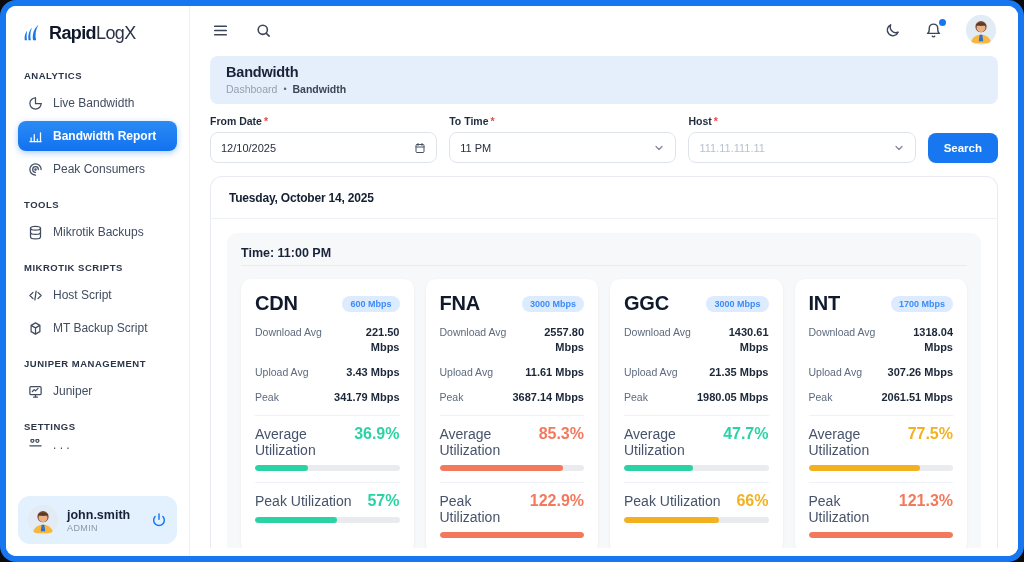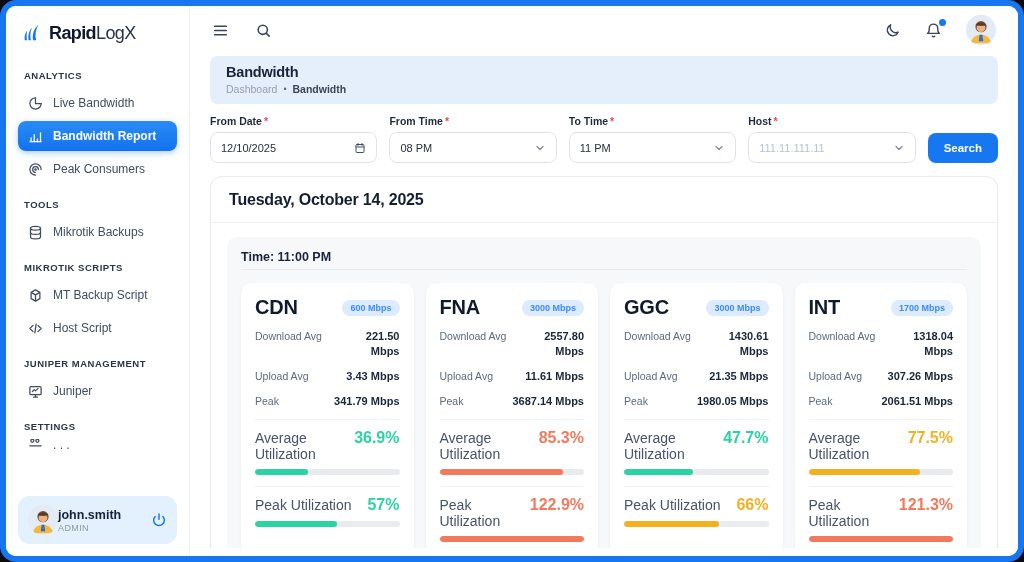--- a/index.html
+++ b/index.html
@@ -12,21 +12,21 @@
   .logo svg { width:22px; height:22px; }
   .logo-text { font-size:18px; letter-spacing:-0.6px; color:#10182b; }
   .logo-text .b { font-weight:800; }
   .logo-text .m { font-weight:400; color:#2a3246; }
   .logo-text .x { font-weight:500; color:#2a3246; }
   .section-label { font-size:9.5px; font-weight:800; letter-spacing:.5px; color:#2b3547; margin:12px 6px 7px; }
   .nav-item { display:flex; align-items:center; gap:10px; height:30px; padding:0 10px; border-radius:8px; color:#414c60; font-size:12px; font-weight:500; margin-bottom:3px; cursor:pointer; }
   .nav-item svg { width:15px; height:15px; flex:0 0 auto; }
   .nav-item.active { background:linear-gradient(180deg,#2a8bf5,#1272ef); color:#fff; font-weight:600; box-shadow:0 2px 6px rgba(22,119,240,.35); }
   .nav-item.clipped { height:11px; overflow:hidden; margin-bottom:0; }
-  .user-card { margin-top:auto; background:#e3f0fd; border-radius:12px; padding:9px 10px; display:flex; align-items:center; cursor:pointer; }
+  .user-card { margin-top:auto; background:#e3f0fd; border-radius:12px; padding:9px 10px; display:flex; align-items:center; gap:9px; cursor:pointer; }
   .avatar { width:30px; height:30px; border-radius:50%; overflow:hidden; flex:0 0 auto; background:#dfeaf3; }
   .avatar svg { width:100%; height:100%; display:block; }
   .user-meta { flex:1; min-width:0; }
   .user-name { font-size:12.5px; font-weight:800; color:#18233a; }
   .user-role { font-size:9px; font-weight:400; color:#8b97a8; letter-spacing:.4px; margin-top:1px; }
   .power-btn { color:#1677f0; display:flex; cursor:pointer; }
   .power-btn svg { width:16px; height:16px; }
 
   
   .main { flex:1; display:flex; flex-direction:column; overflow:hidden; background:#fff; }
@@ -52,21 +52,21 @@
   .req { color:#e5484d; margin-left:2px; }
   .input-box { height:31px; background:#fff; border:1px solid #dfe4eb; border-radius:8px; display:flex; align-items:center; justify-content:space-between; padding:0 10px; font-size:11px; color:#27303f; cursor:pointer; }
   .input-box .val { font-weight:500; }
   .input-box svg { width:12px; height:12px; color:#47505f; flex:0 0 auto; }
   .input-box .chev { color:#7d8696; }
   .host-input { border:none; outline:none; width:100%; font-size:11px; font-family:inherit; color:#27303f; background:transparent; }
   .host-input::placeholder { color:#b9c2cf; }
   .search-btn { height:30px; padding:0 16px; background:#1677f0; border:none; border-radius:8px; color:#fff; font-size:11.5px; font-weight:600; font-family:inherit; cursor:pointer; }
 
   .report { margin-top:13px; background:#fff; border:1px solid #e8ecf2; border-radius:12px 12px 0 0; border-bottom:none; height:372px; overflow:hidden; }
-  .report-header { padding:14px 18px 13px; font-size:16px; font-weight:800; color:#141f33; letter-spacing:-.2px; border-bottom:1px solid #eef1f6; }
+  .report-header { padding:14px 18px 13px; font-size:12px; font-weight:800; color:#141f33; letter-spacing:-.2px; border-bottom:1px solid #eef1f6; }
   .time-section { margin:14px 16px; background:#f6f8fa; border-radius:10px; padding:13px 14px 14px; }
   .time-label { font-size:12.5px; font-weight:800; color:#18233a; padding-bottom:5px; border-bottom:1px solid #e7ecf3; }
   .cards { display:grid; grid-template-columns:repeat(4,1fr); gap:12px; margin-top:13px; }
   .ucard { background:#fff; border-radius:10px; padding:13px 14px 15px; box-shadow:0 1px 3px rgba(16,24,40,.06); }
   .ucard-head { display:flex; align-items:center; justify-content:space-between; gap:6px; }
   .ucard-name { font-size:20px; font-weight:700; color:#0f1a2c; letter-spacing:-.2px;text-align:center; }
   .badge { background:#dcebfd; color:#3d8bf8; font-size:9px; font-weight:600; padding:3px 8px; border-radius:10px; white-space:nowrap; }
   .stat-row { display:flex; justify-content:space-between; gap:6px; margin-top:10px; }
   .stat-label { font-size:10.5px; color:#5d6a7e; line-height:1.35; }
   .stat-val { font-size:11px; font-weight:700; color:#1b2638; text-align:right; line-height:1.35; }
@@ -122,31 +122,31 @@
       <svg viewBox="0 0 24 24" fill="none" stroke="currentColor" stroke-width="2" stroke-linecap="round">
           <ellipse cx="12" cy="5" rx="8" ry="3"></ellipse>
           <path d="M4 5v7c0 1.7 3.6 3 8 3s8-1.3 8-3V5"></path>
           <path d="M4 12v7c0 1.7 3.6 3 8 3s8-1.3 8-3v-7"></path>
         </svg>
       <span>Mikrotik Backups</span>
     </div>
 
     <div class="section-label">MIKROTIK SCRIPTS</div>
     <div class="nav-item">
+      <svg viewBox="0 0 24 24" fill="none" stroke="currentColor" stroke-width="2" stroke-linecap="round" stroke-linejoin="round">
+          <path d="M8 7l-5 5 5 5M16 7l5 5-5 5M13 5l-2 14"></path>
+        </svg>
+      <span>Host Script</span>
+    </div>
+    <div class="nav-item">
       <svg viewBox="0 0 24 24" fill="none" stroke="currentColor" stroke-width="2" stroke-linejoin="round">
           <path d="M12 3l7 4v10l-7 4-7-4V7z"></path>
           <path d="M12 11l7-4M12 11L5 7M12 11v10"></path>
         </svg>
       <span>MT Backup Script</span>
-    </div>
-    <div class="nav-item">
-      <svg viewBox="0 0 24 24" fill="none" stroke="currentColor" stroke-width="2" stroke-linecap="round" stroke-linejoin="round">
-          <path d="M8 7l-5 5 5 5M16 7l5 5-5 5M13 5l-2 14"></path>
-        </svg>
-      <span>Host Script</span>
     </div>
 
     <div class="section-label">JUNIPER MANAGEMENT</div>
     <div class="nav-item">
       <svg viewBox="0 0 24 24" fill="none" stroke="currentColor" stroke-width="2" stroke-linecap="round" stroke-linejoin="round">
           <rect x="3" y="4" width="18" height="13" rx="2"></rect>
           <path d="M7 12l3-3 2 2 4-4"></path>
           <path d="M9 21h6M12 17v4"></path>
         </svg>
       <span>Juniper</span>
@@ -244,29 +244,20 @@
           <div class="field-label"><span>From Date</span><span class="req">*</span></div>
           <div class="input-box">
             <span class="val">12/10/2025</span>
             <svg viewBox="0 0 24 24" fill="none" stroke="currentColor" stroke-width="2" stroke-linecap="round">
                 <rect x="4" y="5" width="16" height="16" rx="2"></rect>
                 <path d="M4 10h16M8 3v4M16 3v4"></path>
               </svg>
           </div>
         </div>
         <div class="field">
-          <div class="field-label"><span>From Time</span><span class="req">*</span></div>
-          <div class="input-box">
-            <span class="val">08 PM</span>
-            <svg class="chev" viewBox="0 0 24 24" fill="none" stroke="currentColor" stroke-width="2.4" stroke-linecap="round" stroke-linejoin="round">
-                <path d="M6 9l6 6 6-6"></path>
-              </svg>
-          </div>
-        </div>
-        <div class="field">
           <div class="field-label"><span>To Time</span><span class="req">*</span></div>
           <div class="input-box">
             <span class="val">11 PM</span>
             <svg class="chev" viewBox="0 0 24 24" fill="none" stroke="currentColor" stroke-width="2.4" stroke-linecap="round" stroke-linejoin="round">
                 <path d="M6 9l6 6 6-6"></path>
               </svg>
           </div>
         </div>
         <div class="field">
           <div class="field-label"><span>Host</span><span class="req">*</span></div>

